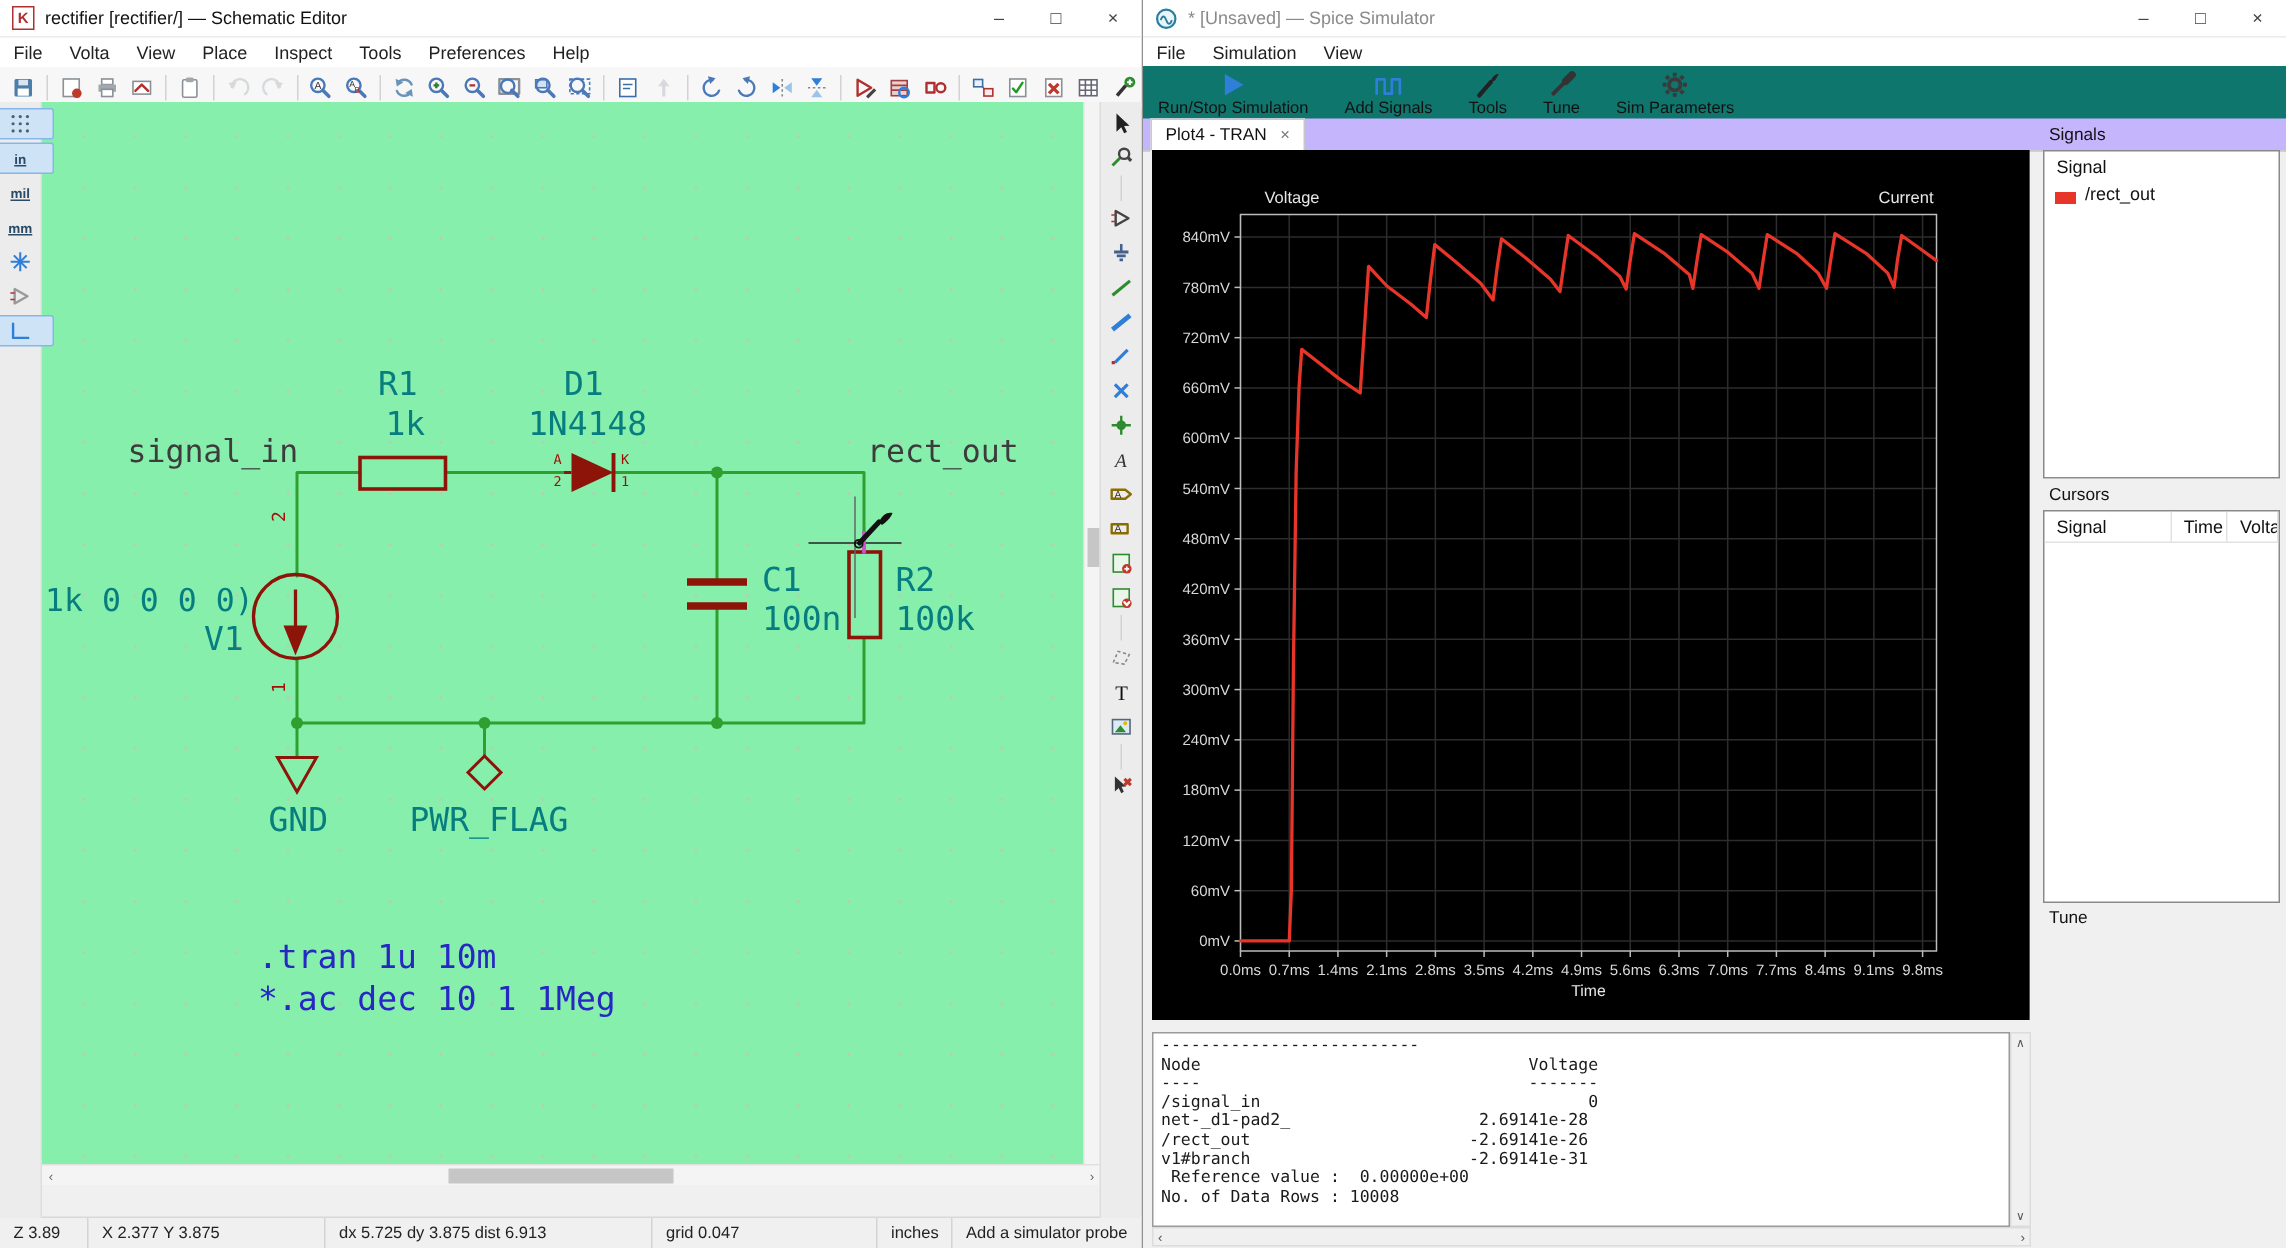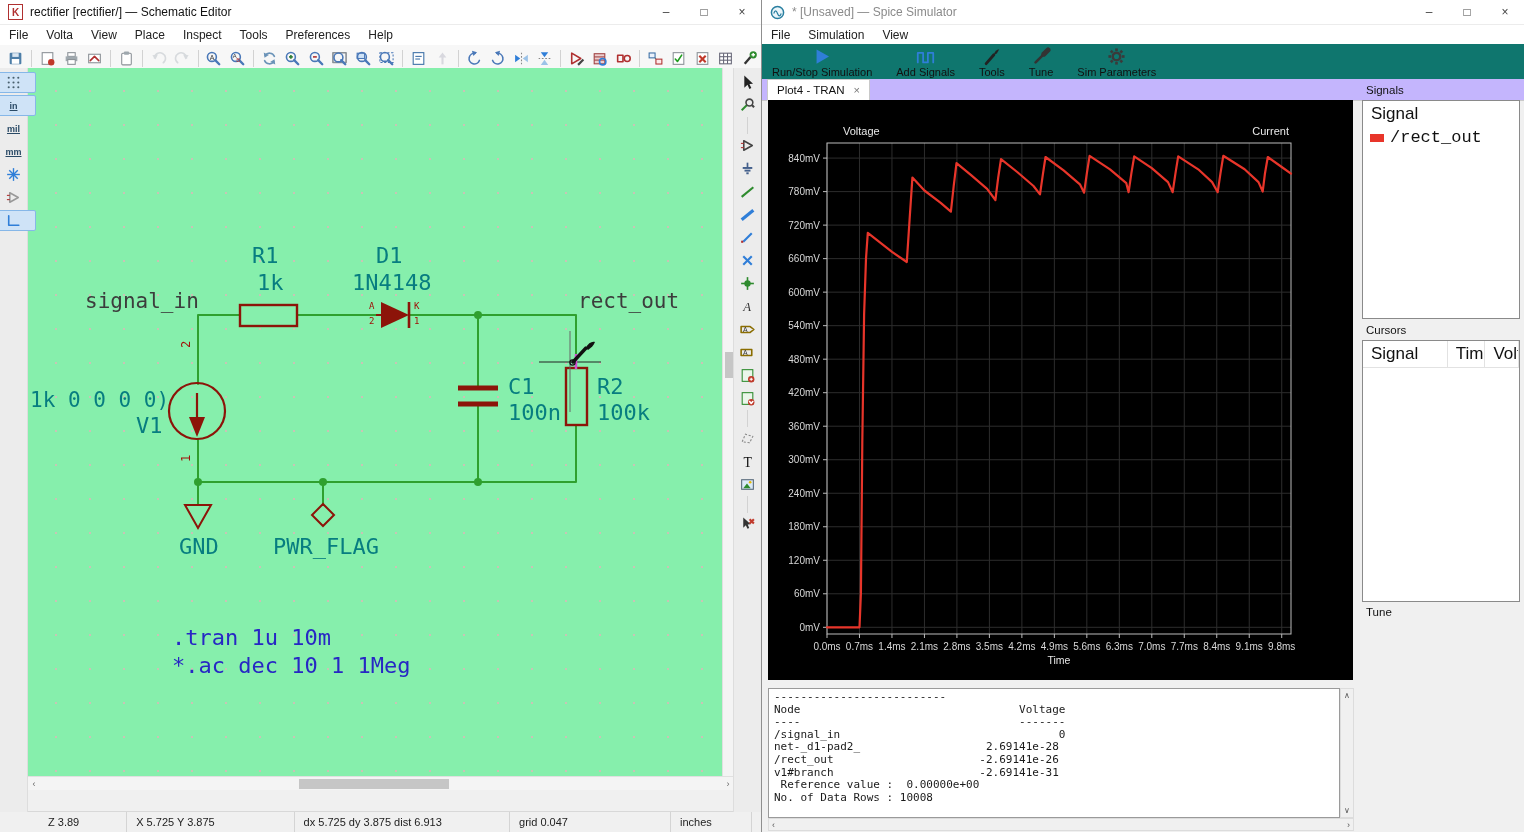--- a/index.html
+++ b/index.html
@@ -58,21 +58,21 @@
                border-top:1px solid #e0e0e0;display:flex;align-items:center;justify-content:space-between;
                font-size:9px;color:#666;}
   .cvs-hscroll .arr{width:14px;text-align:center;}
   .cvs-hthumb{position:absolute;left:272px;top:2px;width:150px;height:10px;background:#c6c6c6;}
   .canvas-bottom-filler{position:absolute;left:0;top:722px;width:708px;height:22px;background:#f0f0f0;}
 
   
   .statusbar{position:absolute;left:0;right:0;bottom:0;height:20px;background:#f0f0f0;
              border-top:1px solid #d8d8d8;display:flex;align-items:center;font-size:11px;color:#222;}
   .sb-cell{height:100%;display:flex;align-items:center;padding-left:9px;box-sizing:border-box;
-           border-left:1px solid #d4d4d4;white-space:nowrap;overflow:hidden;margin-left:39px;}
+           border-left:1px solid #d4d4d4;white-space:nowrap;overflow:hidden;}
   .sb-cell:first-child{border-left:none;}
 
   
   .stoolbar{position:absolute;left:0;right:0;top:44px;height:35px;background:#0f766e;
             display:flex;align-items:flex-start;padding:2px 0 0 10px;}
   .sbtn{display:flex;flex-direction:column;align-items:center;margin-right:24px;font-size:11px;color:#111;}
   .sbtn .sicon{width:22px;height:20px;display:flex;align-items:center;justify-content:center;}
   .sbtn svg{width:19px;height:19px;}
 
   
@@ -93,25 +93,25 @@
   .vscroll{position:absolute;left:578px;top:688px;width:14px;height:130px;background:#f0f0f0;
            border:1px solid #dcdcdc;box-sizing:border-box;display:flex;flex-direction:column;
            justify-content:space-between;align-items:center;font-size:8px;color:#555;padding:2px 0;}
   .hscroll{position:absolute;left:6px;top:818px;width:586px;height:13px;background:#f0f0f0;
            border:1px solid #dcdcdc;box-sizing:border-box;display:flex;align-items:center;
            justify-content:space-between;font-size:9px;color:#555;padding:0 3px;}
 
   
   .side-label{position:absolute;left:604px;font-size:11.5px;color:#111;}
   .side-box{position:absolute;left:600px;width:158px;background:#fff;border:1px solid #8a8a8a;
-            box-sizing:border-box;font-size:17px;color:#111;overflow:hidden;}
+            box-sizing:border-box;font-size:12px;color:#111;overflow:hidden;}
   #signals-box{top:100px;height:219px;}
   #cursors-box{top:340px;height:262px;}
   .list-header{padding:3px 0 3px 8px;}
-  .sig-row{display:flex;align-items:center;gap:6px;padding:1px 0 1px 7px;font-family:Liberation Mono, monospace;}
+  .sig-row{display:flex;align-items:flex-end;gap:6px;padding:1px 0 1px 7px;}
   .swatch{width:14px;height:8px;display:inline-block;}
   .cur-cols{display:flex;border-bottom:1px solid #e2e2e2;}
   .cur-col{padding:3px 0 3px 8px;box-sizing:border-box;border-right:1px solid #e2e2e2;white-space:nowrap;overflow:hidden;}
 </style>
 </head>
 <body>
 
 <div id="root">
 
   <div class="window" id="kicad-window">
@@ -604,21 +604,21 @@
       <div class="cvs-hscroll">
         <span class="arr">‹</span>
         <div class="cvs-hthumb"></div>
         <span class="arr">›</span>
       </div>
       <div class="canvas-bottom-filler"></div>
     </div>
 
     <div class="statusbar">
       <span class="sb-cell" style="width:58px">Z 3.89</span>
-      <span class="sb-cell" style="width:158px">X 5.725  Y 3.875</span>
+      <span class="sb-cell" style="width:158px">X 2.377  Y 3.875</span>
       <span class="sb-cell" style="width:218px">dx 5.725  dy 3.875  dist 6.913</span>
       <span class="sb-cell" style="width:150px">grid 0.047</span>
       <span class="sb-cell" style="width:50px">inches</span>
       <span class="sb-cell" style="flex:1">Add a simulator probe</span>
     </div>
   </div>
 
   <div class="window" id="sim-window">
     <div class="titlebar inactive">
       <span class="win-icon">

